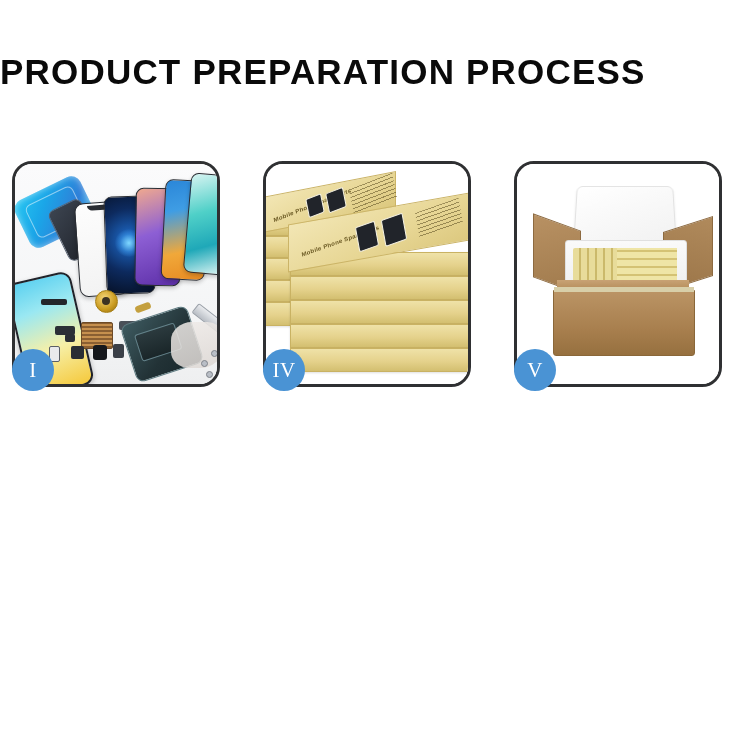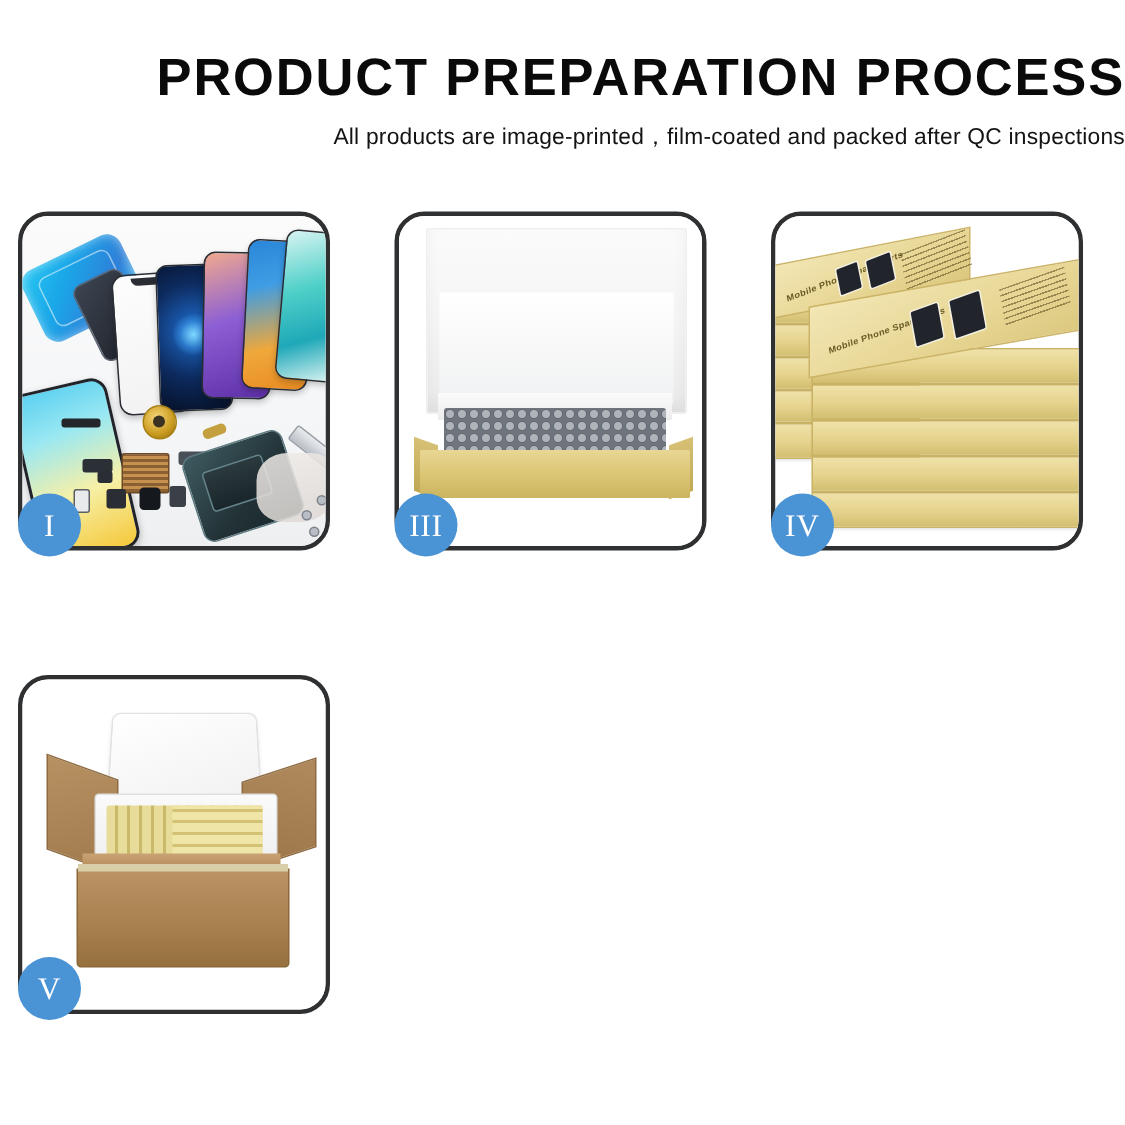--- a/index.html
+++ b/index.html
@@ -6,21 +6,21 @@
   body{
     width:750px;height:750px;
     background:#ffffff;
     font-family:"Liberation Sans", sans-serif;
     overflow:hidden;
     position:relative;
   }
   .page{width:750px;height:750px;position:relative;box-sizing:border-box;}
 
   
-  .header{padding-top:34px;text-align:right;}
+  .header{padding-top:34px;text-align:left;margin-top:20px;}
   .title{
     font-family:"Liberation Sans", sans-serif;
     font-size:35px;
     font-weight:700;
     letter-spacing:1.2px;
     color:#0a0a0a;
     line-height:1.05;
     margin:0;
     white-space:nowrap;
   }
@@ -356,21 +356,20 @@
   .ts1{left:52px;top:96px;transform:skewY(13deg);}
   .ts2{left:52px;top:150px;transform:skewY(13deg);}
 </style>
 </head>
 <body>
 
 <div class="page">
 
   <div class="header">
     <h1 class="title">PRODUCT PREPARATION PROCESS</h1>
-    <p class="subtitle">All products are image-printed，film-coated and packed after QC inspections</p>
   </div>
 
   <div class="grid">
 
     <div class="panel">
       <div class="panel-inner p1">
         <div class="adhesive"></div>
         <div class="adh-phone"></div>
         <div class="phone-fan">
           <div class="ph a"></div>
@@ -396,31 +395,20 @@
         <div class="hand"></div>
         <div class="screw w1"></div>
         <div class="screw w2"></div>
 
         <div class="screw w4"></div>
       </div>
       <div class="badge">I</div>
     </div>
 
 
-    <div class="panel">
-      <div class="panel-inner p3">
-        <div class="tray-lid"></div>
-        <div class="tray-foam"></div>
-        <div class="tray-content"></div>
-        <div class="tray-left-wall"></div>
-        <div class="tray-right-wall"></div>
-        <div class="tray-front"></div>
-      </div>
-      <div class="badge">III</div>
-    </div>
 
     <div class="panel">
       <div class="panel-inner p4">
         <div class="stack">
 
           <div class="sbox" style="left:2px;top:36px;width:96px;height:20px;"></div>
           <div class="sbox" style="left:2px;top:58px;width:96px;height:20px;"></div>
           <div class="sbox" style="left:2px;top:80px;width:96px;height:20px;"></div>
           <div class="sbox" style="left:2px;top:102px;width:96px;height:20px;"></div>
           <div class="sbox" style="left:2px;top:124px;width:96px;height:22px;"></div>

